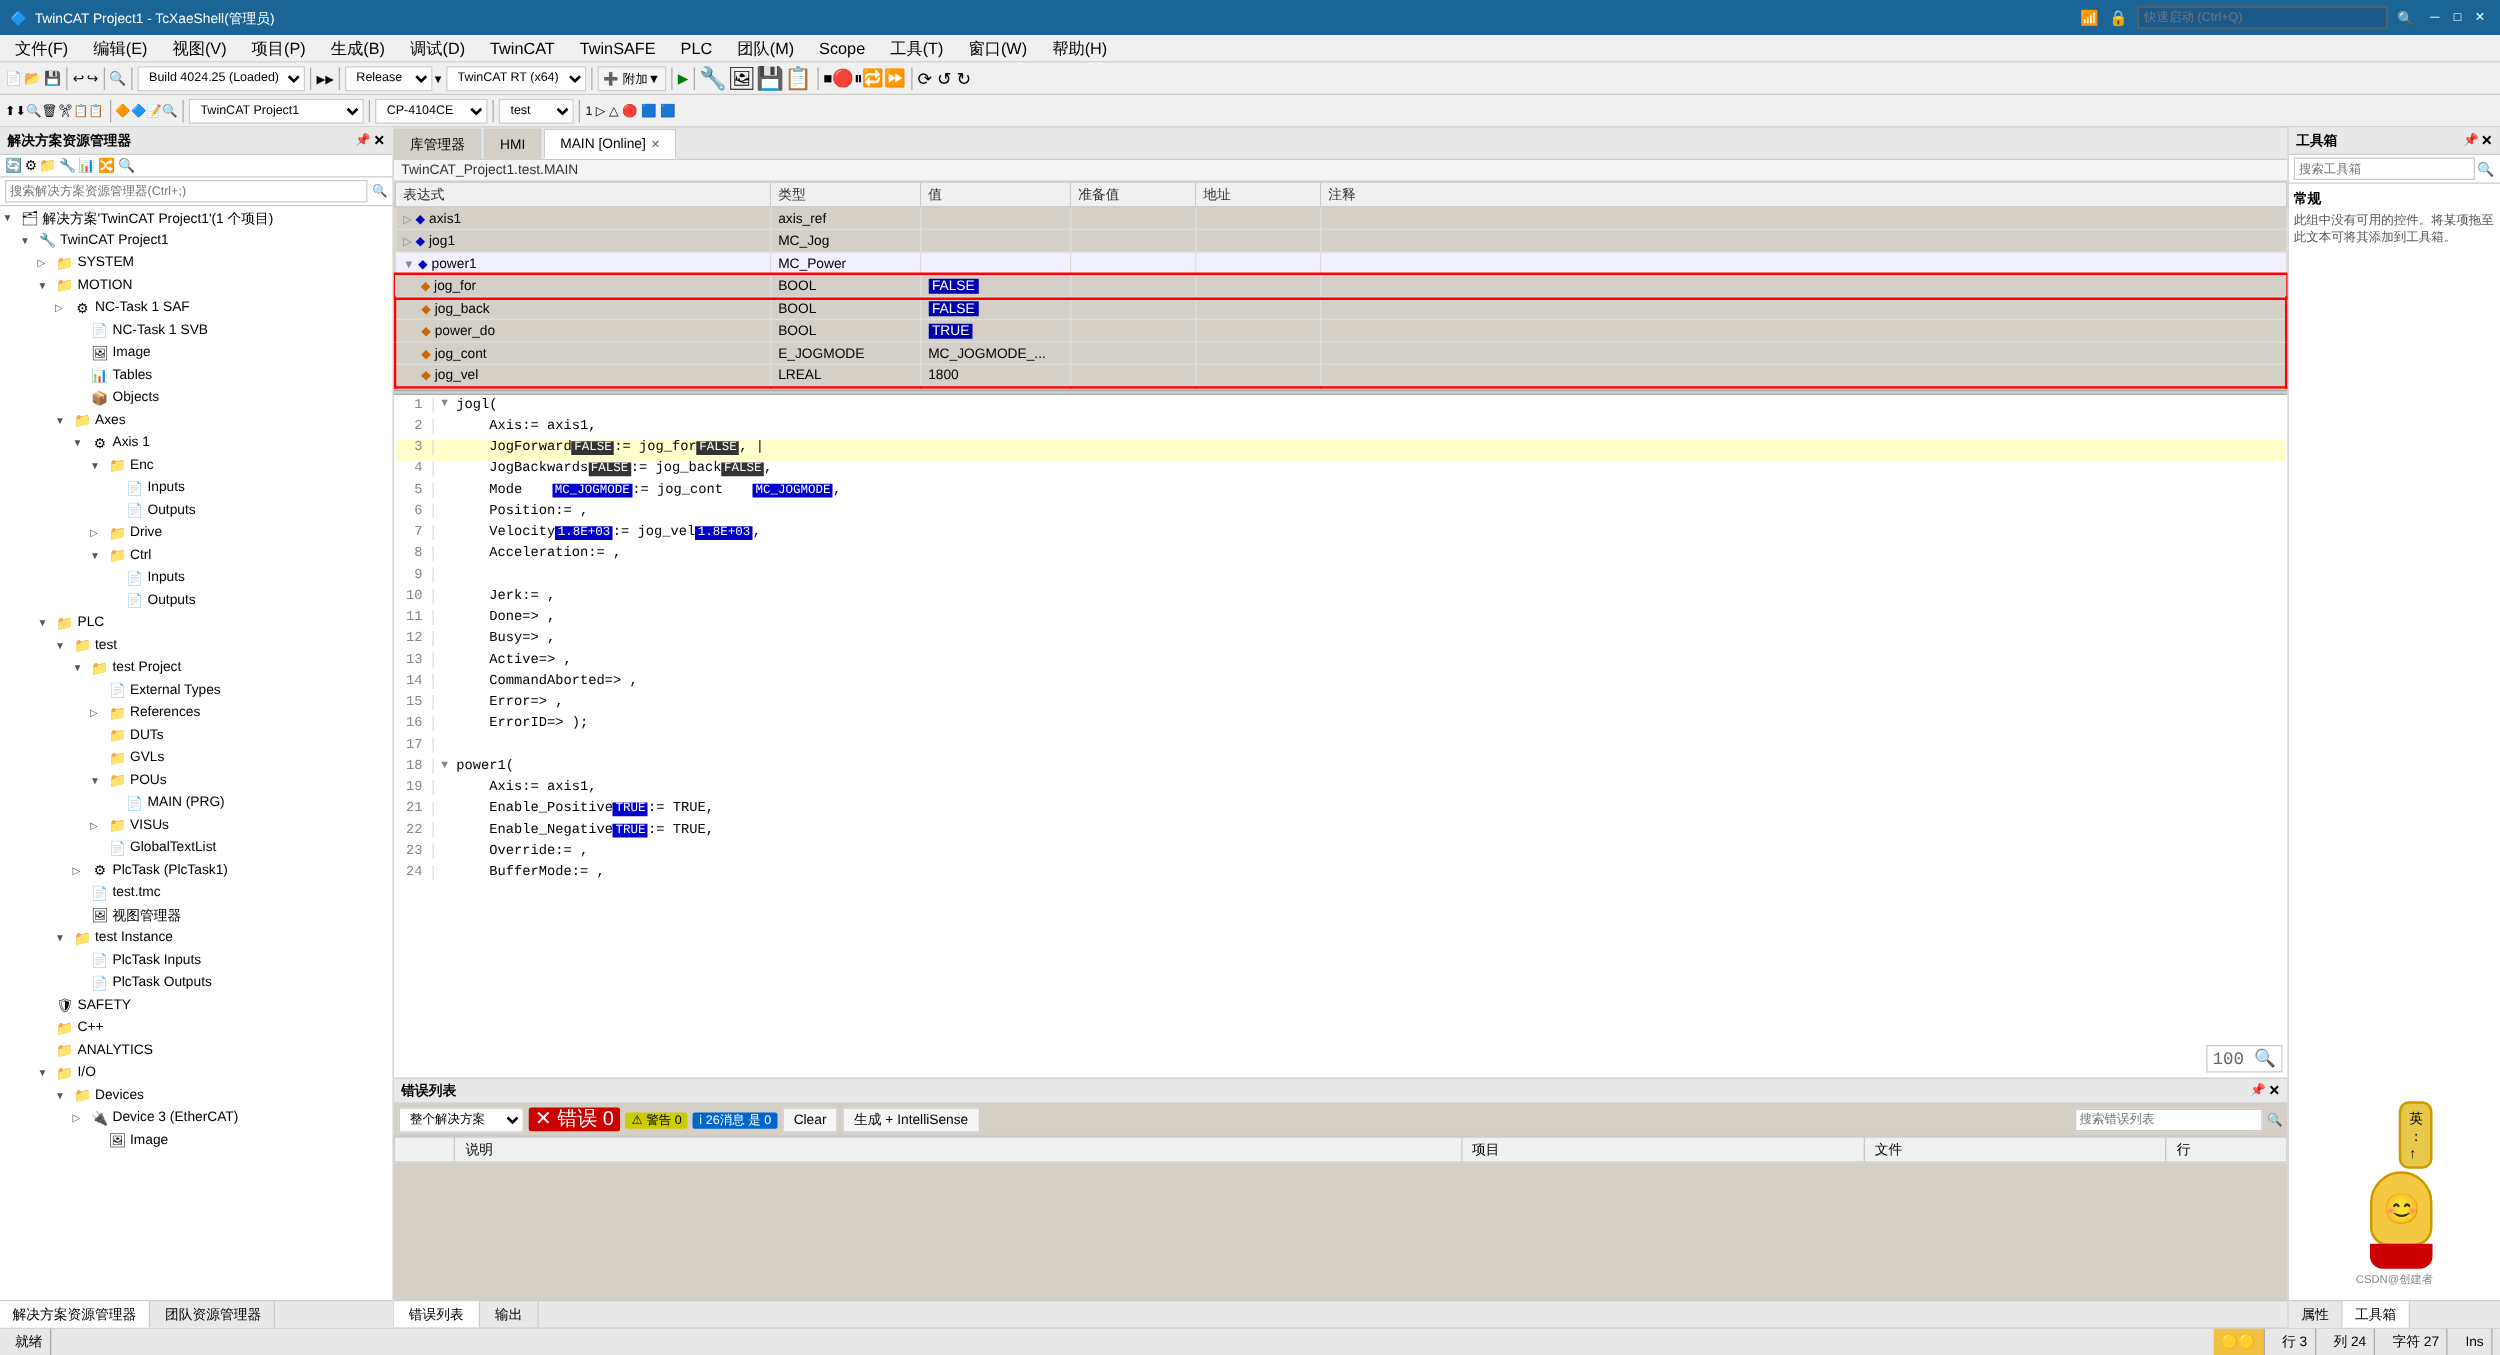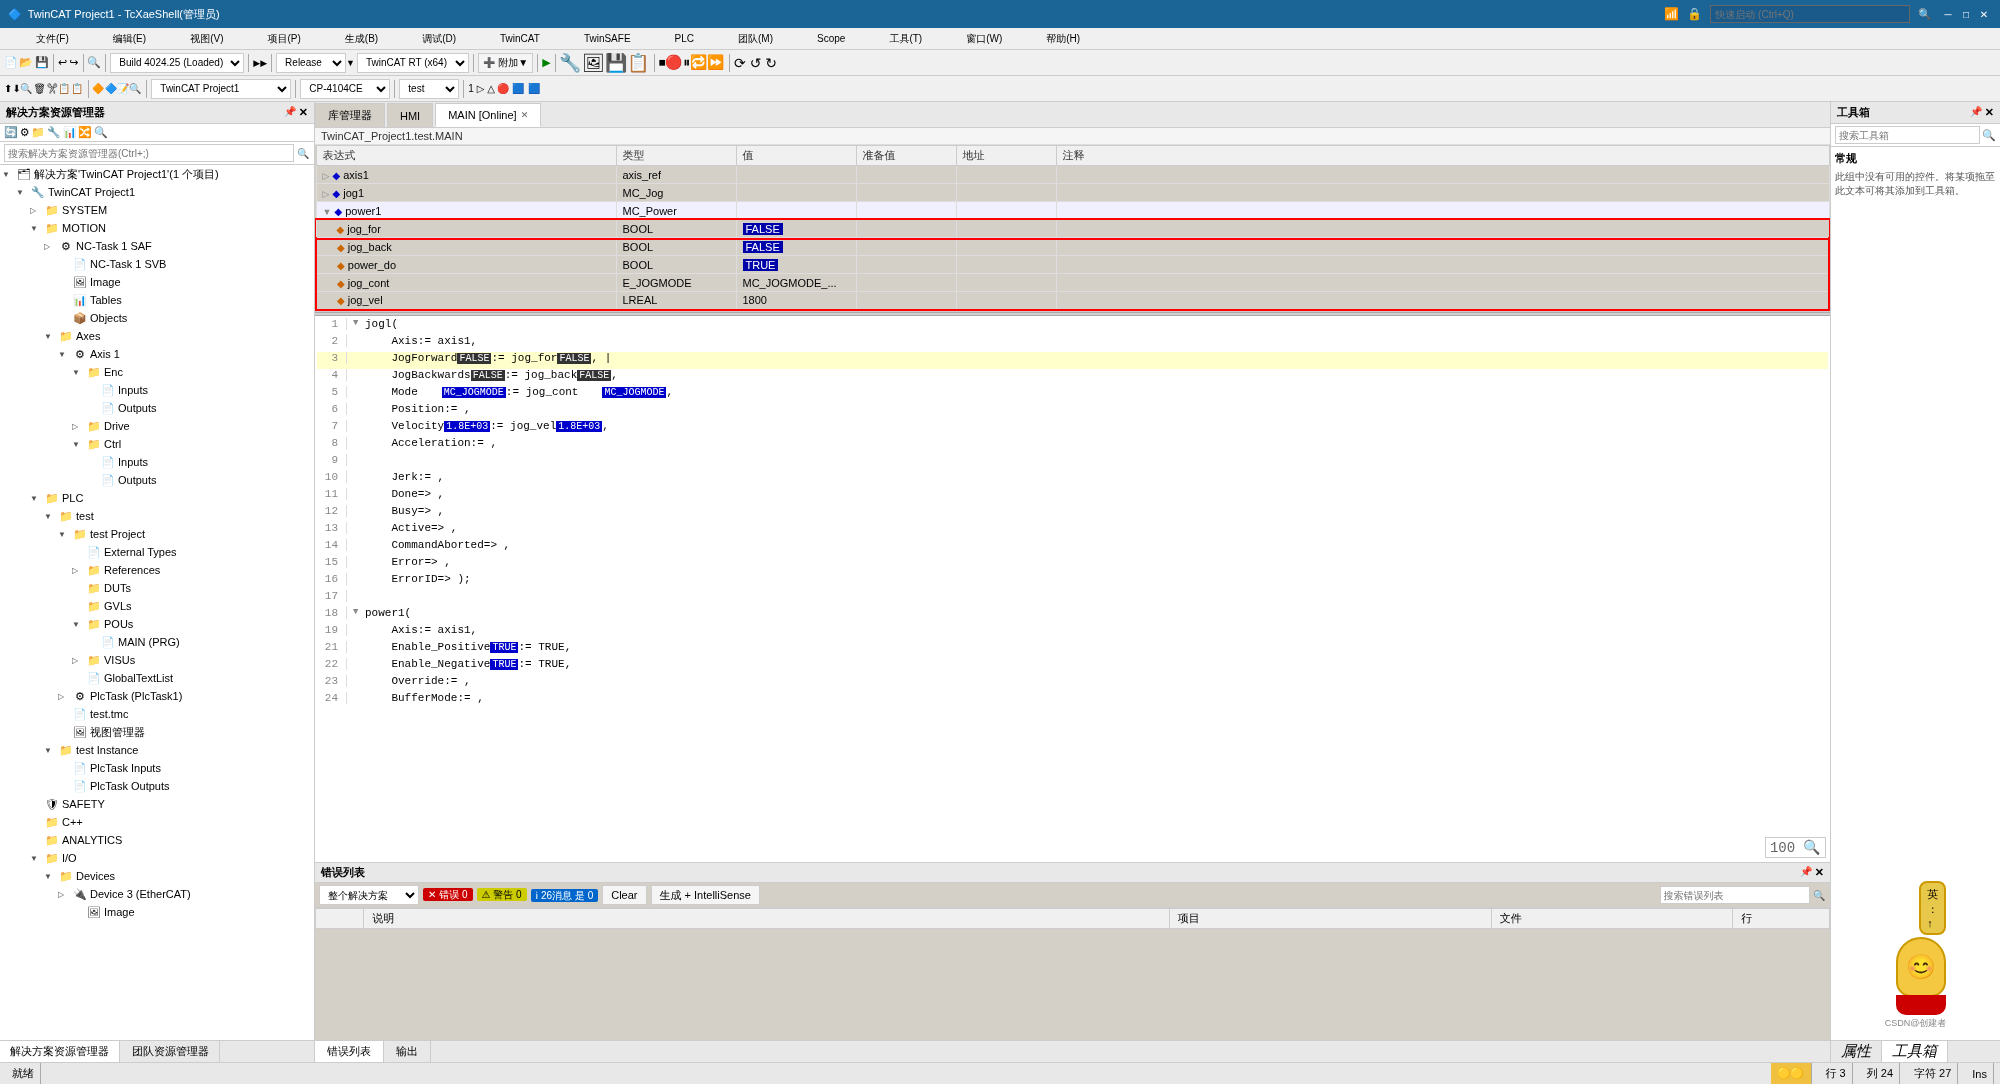--- a/index.html
+++ b/index.html
@@ -25,22 +25,21 @@
       height: 22px;
       display: flex;
       align-items: center;
       padding: 0 4px;
       border-bottom: 1px solid #ccc;
       gap: 4px;
     }
     .menu-item {
       padding: 2px 8px;
       cursor: pointer;
-      font-size: 10px;
-      margin-left: 24px;
+      font-size: 13px;
     }
 
     
     .toolbar {
       background: #f0f0f0;
       height: 26px;
       display: flex;
       align-items: center;
       padding: 0 4px;
       border-bottom: 1px solid #ccc;
@@ -292,21 +291,21 @@
       border-collapse: collapse;
       font-size: 11px;
     }
     .error-table th {
       background: #f0f0f0;
       border: 1px solid #ccc;
       padding: 2px 8px;
       text-align: left;
       font-weight: normal;
     }
-    .badge-red { background: #cc0000; color: white; padding: 1px 5px; border-radius: 2px; font-size: 10px; }
+    .badge-red { background: #cc0000; color: white; padding: 1px 5px; border-radius: 2px; font-size: 16px; }
     .badge-yellow { background: #cccc00; color: black; padding: 1px 5px; border-radius: 2px; font-size: 10px; }
     .badge-blue { background: #0066cc; color: white; padding: 1px 5px; border-radius: 2px; font-size: 10px; }
     .error-btn { height: 20px; padding: 0 8px; border: 1px solid #ccc; background: #f5f5f5; cursor: pointer; font-size: 11px; }
     .error-search { height: 18px; width: 150px; border: 1px solid #ccc; padding: 0 3px; font-size: 10px; }
 
     
     .bottom-tabs {
       height: 22px;
       background: #e8e8e8;
       display: flex;
@@ -364,26 +363,25 @@
     .right-bottom-tabs {
       height: 22px;
       background: #e8e8e8;
       display: flex;
       align-items: center;
       border-top: 1px solid #ccc;
     }
     .right-bottom-tab {
       padding: 2px 10px;
       cursor: pointer;
-      font-size: 15px;
+      font-size: 11px;
       border-right: 1px solid #ccc;
       height: 100%;
       display: flex;
       align-items: center;
-      font-style: italic;
     }
     .right-bottom-tab.active { background: white; }
 
     .mascot-area {
       display: flex;
       align-items: center;
       justify-content: center;
       padding: 10px;
     }
 

